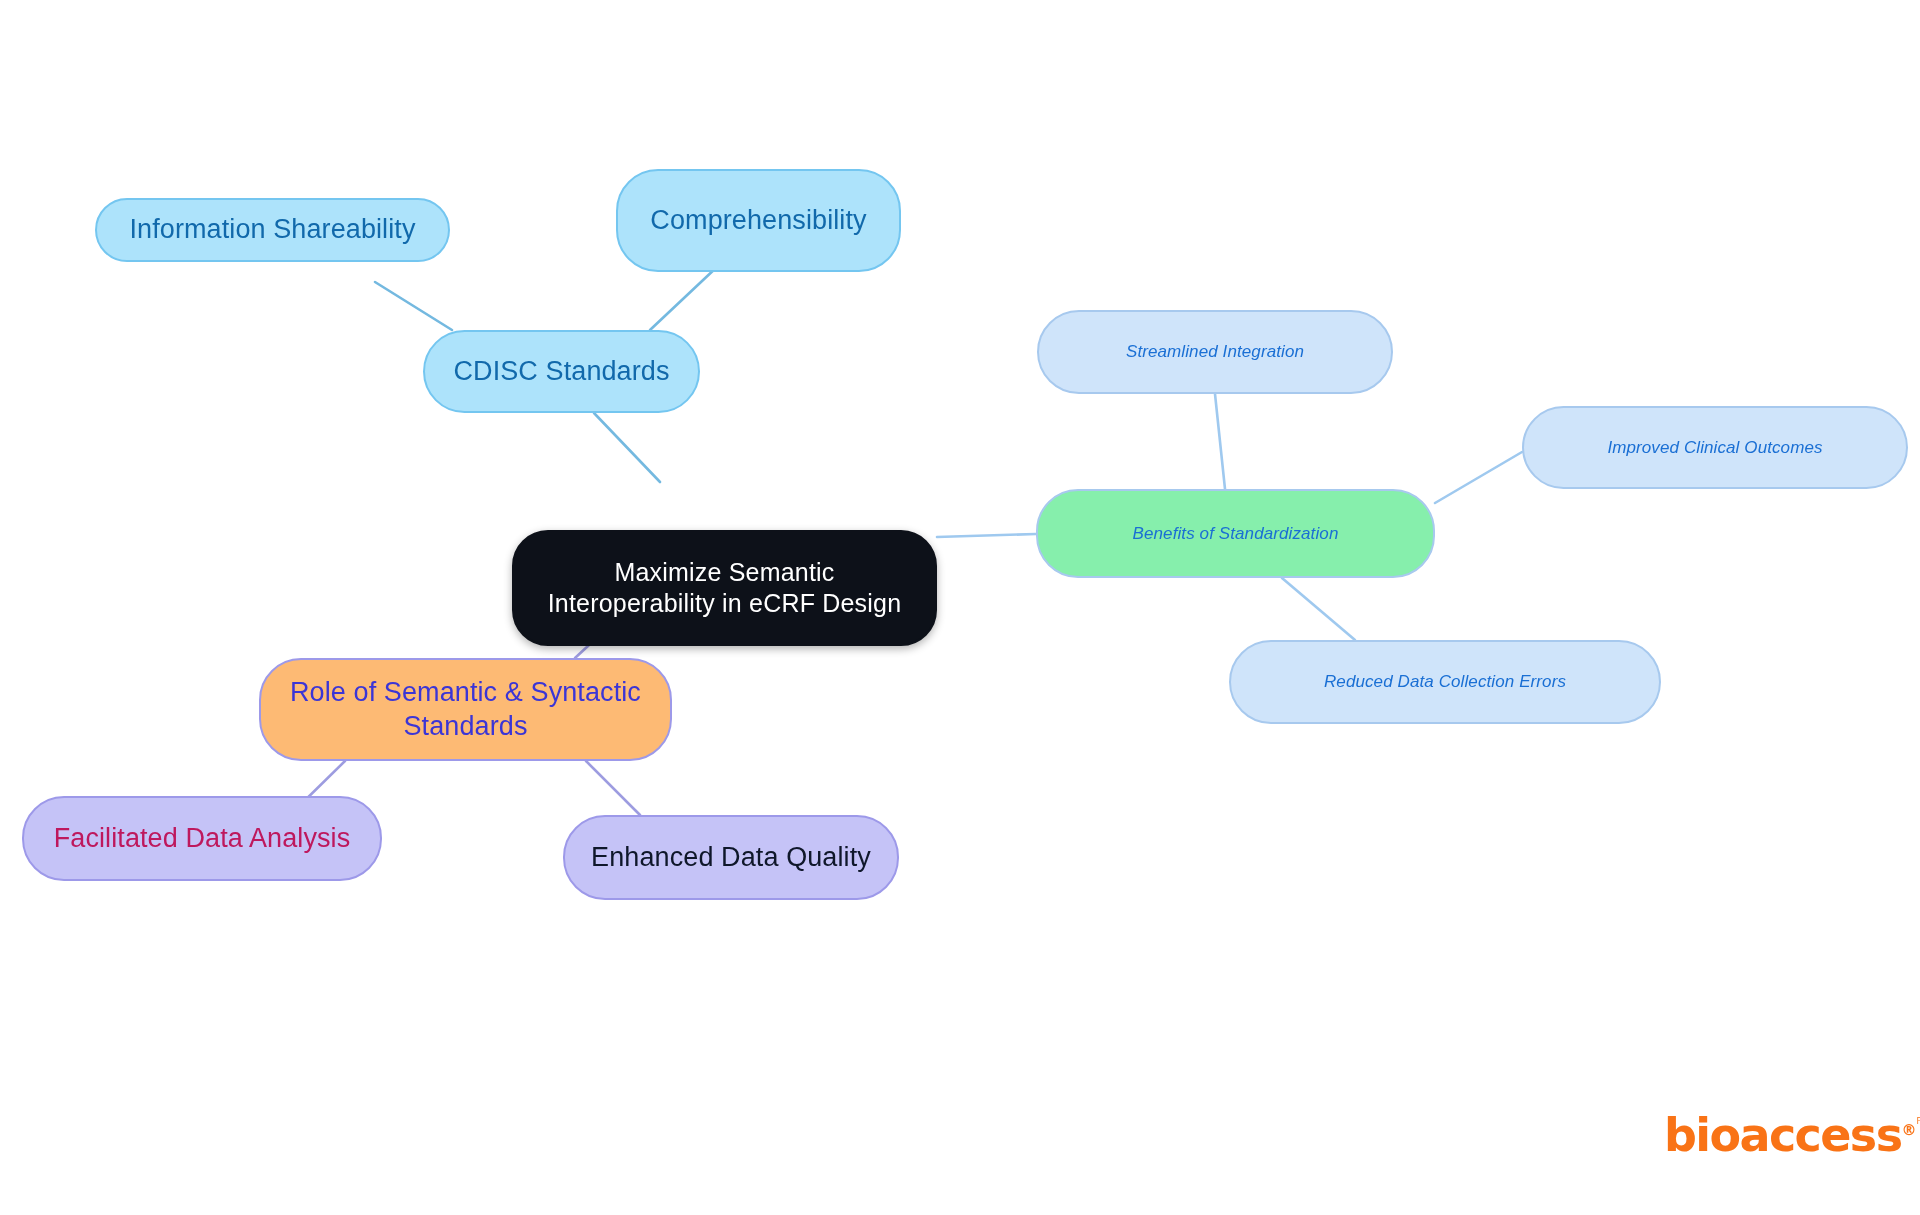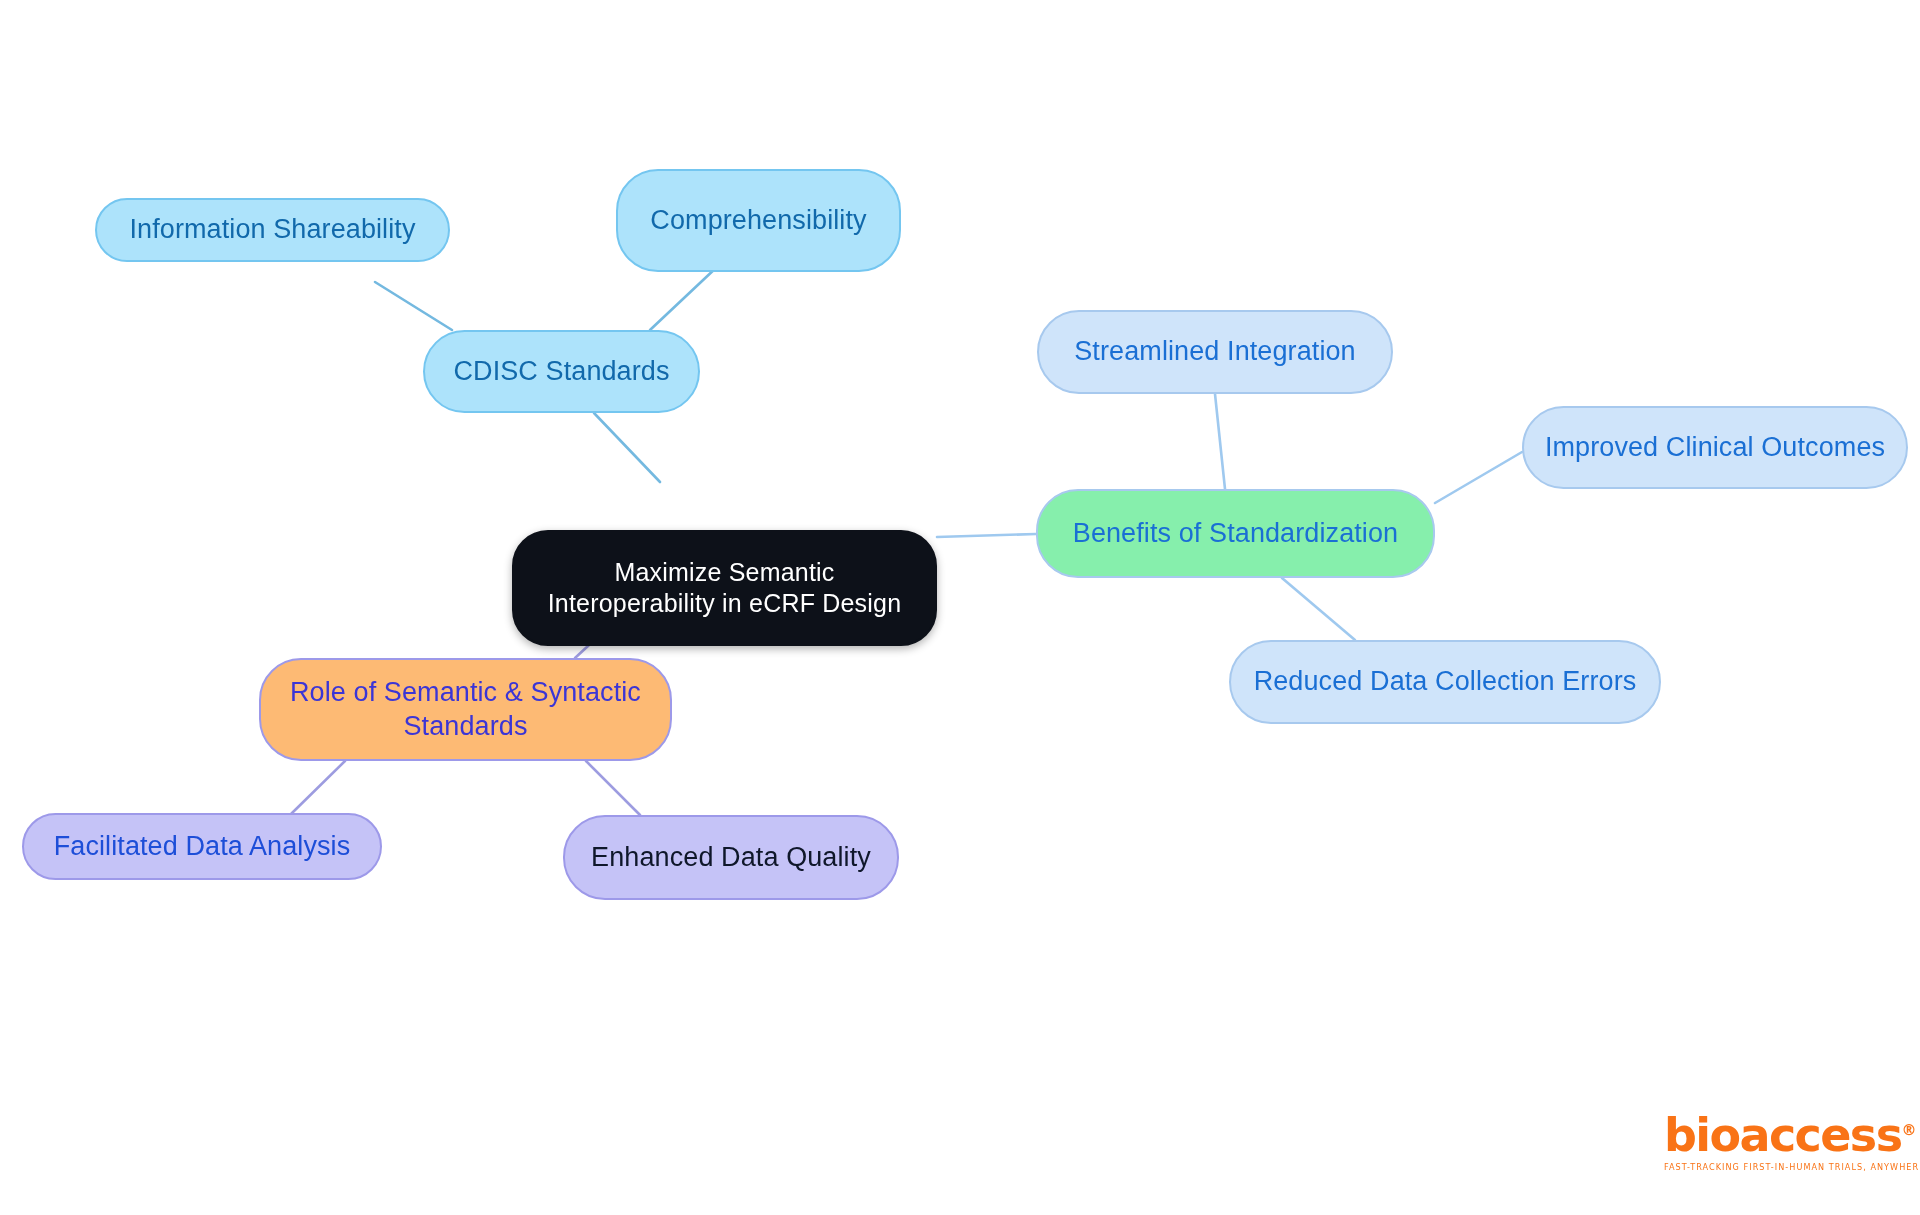--- a/index.html
+++ b/index.html
@@ -63,38 +63,39 @@
     background: #ade3fb;
     border-color: #74c6f0;
     color: #1169ab;
     font-size: 27px;
   }
 
   .node.lightblue {
     background: #cfe4fa;
     border-color: #a7c9ee;
     color: #1a6fd4;
-    font-size: 27px;
+    font-size: 17px;
+    font-style: italic;
   }
 
   .node.purple {
     background: #c5c3f7;
     border-color: #9d99e9;
     color: #3b35d6;
     font-size: 27px;
   }
 
   #logo {
     position: absolute;
     left: 1664px;
     top: 1112px;
     width: 216px;
     height: 62px;
     display: flex;
-    flex-direction: column;
+    flex-direction: row;
     align-items: flex-start;
     justify-content: flex-start;
   }
   #logo-word {
     color: #f97316;
     font-size: 46px;
     font-weight: bold;
     letter-spacing: -1.6px;
     line-height: 1;
     position: relative;
@@ -138,21 +139,21 @@
 Interoperability in eCRF Design</span></div>
       <div class="node blue" style="left: 423px; top: 330px; width: 277px; height: 83px; background: rgb(173, 227, 251); border-color: rgb(116, 198, 240); color: rgb(17, 105, 171);"><span>CDISC Standards</span></div>
       <div class="node blue" style="left: 95px; top: 198px; width: 355px; height: 64px; background: rgb(173, 227, 251); border-color: rgb(116, 198, 240); color: rgb(17, 105, 171);"><span>Information Shareability</span></div>
       <div class="node blue" style="left: 616px; top: 169px; width: 285px; height: 103px; background: rgb(173, 227, 251); border-color: rgb(116, 198, 240); color: rgb(17, 105, 171);"><span>Comprehensibility</span></div>
       <div class="node lightblue" style="left: 1036px; top: 489px; width: 399px; height: 89px; background: #86efac; border-color: rgb(167, 201, 238); color: rgb(26, 111, 212);"><span>Benefits of Standardization</span></div>
       <div class="node lightblue" style="left: 1037px; top: 310px; width: 356px; height: 84px; background: rgb(207, 228, 250); border-color: rgb(167, 201, 238); color: rgb(26, 111, 212);"><span>Streamlined Integration</span></div>
       <div class="node lightblue" style="left: 1522px; top: 406px; width: 386px; height: 83px; background: rgb(207, 228, 250); border-color: rgb(167, 201, 238); color: rgb(26, 111, 212);"><span>Improved Clinical Outcomes</span></div>
       <div class="node lightblue" style="left: 1229px; top: 640px; width: 432px; height: 84px; background: rgb(207, 228, 250); border-color: rgb(167, 201, 238); color: rgb(26, 111, 212);"><span>Reduced Data Collection Errors</span></div>
       <div class="node purple" style="left: 259px; top: 658px; width: 413px; height: 103px; background: #fdba74; border-color: rgb(157, 153, 233); color: rgb(59, 53, 214);"><span>Role of Semantic &amp; Syntactic
 Standards</span></div>
-      <div class="node purple" style="left: 22px; top: 813px; width: 360px; height: 67px; background: rgb(197, 195, 247); border-color: rgb(157, 153, 233); color: #1d4ed8;"><span>Facilitated Data Analysis</span></div>
+      <div class="node purple" style="left: 22px; top: 796px; width: 360px; height: 85px; background: rgb(197, 195, 247); border-color: rgb(157, 153, 233); color: #be185d;"><span>Facilitated Data Analysis</span></div>
       <div class="node purple" style="left: 563px; top: 815px; width: 336px; height: 85px; background: rgb(197, 195, 247); border-color: rgb(157, 153, 233); color: #0f172a;"><span>Enhanced Data Quality</span></div>
     </div>
 
   <div id="logo">
     <div id="logo-word">
       <span>bioaccess</span><span id="logo-reg">®</span>
     </div>
     <div id="logo-tagline">FAST-TRACKING FIRST-IN-HUMAN TRIALS, ANYWHERE</div>
   </div>
 

